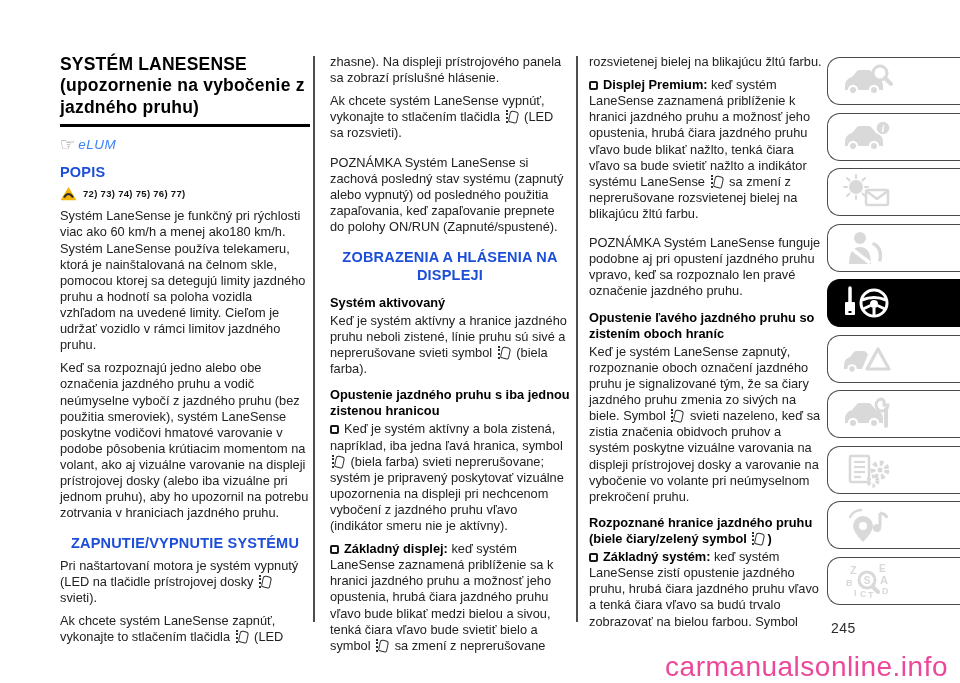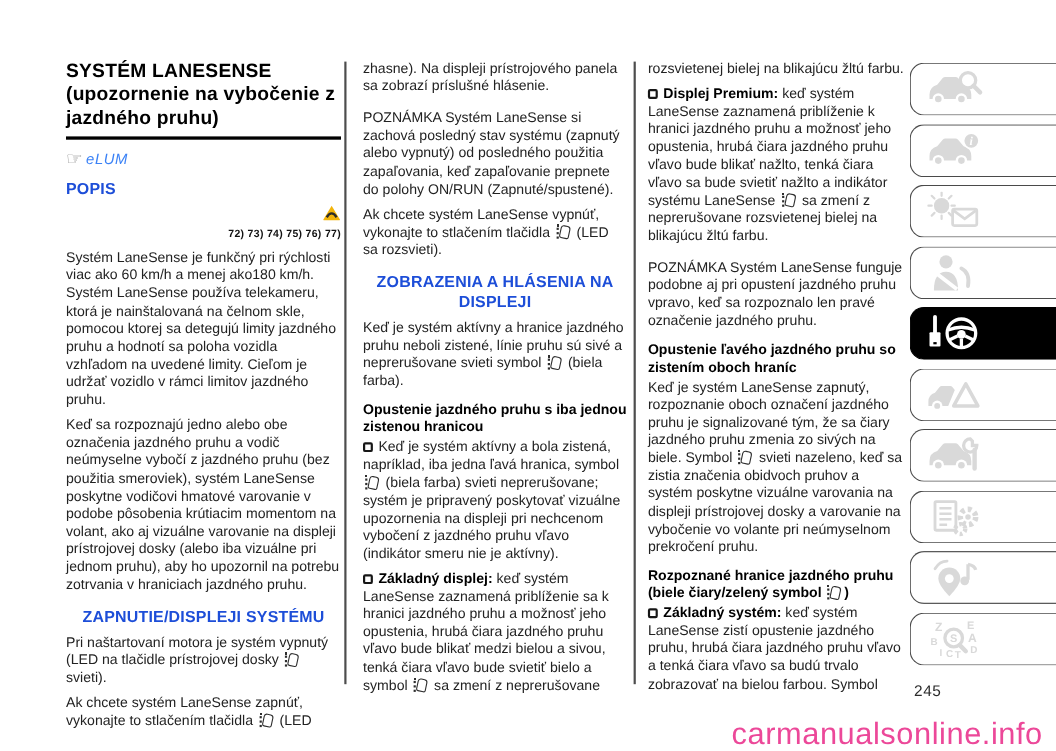--- a/index.html
+++ b/index.html
@@ -22,21 +22,21 @@
     font-size:17.5px; line-height:1.22; font-weight:bold; color:#000;
     border-bottom:3px solid #000; padding-bottom:6px; margin-bottom:9px;
     letter-spacing:.2px;
   }
   .elum { display:flex; align-items:center; gap:3px; margin-bottom:10px; }
   .elum .hand { color:#8a8a8a; font-size:17px; line-height:1; }
   .elum .elum-label { color:#3b82f6; font-weight:normal; font-style:italic; font-size:13.5px; letter-spacing:.5px; }
   h2.section { font-size:14.5px; font-weight:bold; color:#1d4ed8; margin:2px 0 5px; letter-spacing:.2px; }
   h2.section.gap-top { margin-top:13px;text-align:center; }
   h3.subsection { font-size:12.8px; font-weight:bold; color:#000; margin:10px 0 2px; }
-  .refs { display:flex; align-items:flex-end; gap:6px; margin:2px 0 7px;flex-direction:column; }
+  .refs { display:flex; align-items:center; gap:6px; margin:2px 0 7px; }
   .refs .refs-text { font-size:9.5px; font-weight:bold; color:#111; letter-spacing:.3px; }
   p.para { margin:0 0 7px; }
   p.para.note-gap { margin-top:13px; }
   b { font-weight:bold; color:#000; }
 
   
   .ii { display:inline-block; vertical-align:-2px; }
   .ii.lanesense { position:relative; width:15px; height:13px; margin:0 1px; }
   .ii.lanesense::before {
     content:""; position:absolute; left:1px; top:0; bottom:0;
@@ -90,34 +90,35 @@
       <svg width="17" height="15" viewBox="0 0 17 15">
         <path d="M8.5 1 L16 13.6 Q16.3 14.2 15.6 14.2 L1.4 14.2 Q0.7 14.2 1 13.6 Z" fill="#f2b40a"></path>
         <path d="M4 11.5 Q8.5 4.5 13 11.5" fill="none" stroke="#2b2b2b" stroke-width="2.2"></path>
       </svg>
       <span class="refs-text">72) 73) 74) 75) 76) 77)</span>
     </div>
 
     <p class="para">Systém LaneSense je funkčný pri rýchlosti viac ako 60 km/h a menej ako180 km/h. Systém LaneSense používa telekameru, ktorá je nainštalovaná na čelnom skle, pomocou ktorej sa detegujú limity jazdného pruhu a hodnotí sa poloha vozidla vzhľadom na uvedené limity. Cieľom je udržať vozidlo v rámci limitov jazdného pruhu.</p>
     <p class="para">Keď sa rozpoznajú jedno alebo obe označenia jazdného pruhu a vodič neúmyselne vybočí z jazdného pruhu (bez použitia smeroviek), systém LaneSense poskytne vodičovi hmatové varovanie v podobe pôsobenia krútiacim momentom na volant, ako aj vizuálne varovanie na displeji prístrojovej dosky (alebo iba vizuálne pri jednom pruhu), aby ho upozornil na potrebu zotrvania v hraniciach jazdného pruhu.</p>
 
-    <h2 class="section gap-top">ZAPNUTIE/DISPLEJI SYSTÉMU</h2>
+    <h2 class="section gap-top">ZAPNUTIE/VYPNUTIE SYSTÉMU</h2>
     <p class="para">Pri naštartovaní motora je systém vypnutý (LED na tlačidle prístrojovej dosky <span class="ii lanesense"></span> svieti).</p>
     <p class="para">Ak chcete systém LaneSense zapnúť, vykonajte to stlačením tlačidla <span class="ii lanesense"></span> (LED</p>
   </div>
 
   <div class="vdivider vd-1"></div>
 
   <div class="col col-2">
     <p class="para">zhasne). Na displeji prístrojového panela sa zobrazí príslušné hlásenie.</p>
+    <p class="para">Ak chcete systém LaneSense vypnúť, vykonajte to stlačením tlačidla <span class="ii lanesense"></span> (LED sa rozsvieti).</p>
     <p class="para note-gap">POZNÁMKA Systém LaneSense si zachová posledný stav systému (zapnutý alebo vypnutý) od posledného použitia zapaľovania, keď zapaľovanie prepnete do polohy ON/RUN (Zapnuté/spustené).</p>
-    <p class="para">Ak chcete systém LaneSense vypnúť, vykonajte to stlačením tlačidla <span class="ii lanesense"></span> (LED sa rozsvieti).</p>
 
     <h2 class="section gap-top">ZOBRAZENIA A HLÁSENIA NA DISPLEJI</h2>
 
+    <h3 class="subsection">Systém aktivovaný</h3>
     <p class="para">Keď je systém aktívny a hranice jazdného pruhu neboli zistené, línie pruhu sú sivé a neprerušovane svieti symbol <span class="ii lanesense"></span> (biela farba).</p>
 
     <h3 class="subsection">Opustenie jazdného pruhu s iba jednou zistenou hranicou</h3>
     <p class="para"><span class="ii square-bullet"></span>Keď je systém aktívny a bola zistená, napríklad, iba jedna ľavá hranica, symbol <span class="ii lanesense"></span> (biela farba) svieti neprerušovane; systém je pripravený poskytovať vizuálne upozornenia na displeji pri nechcenom vybočení z jazdného pruhu vľavo (indikátor smeru nie je aktívny).</p>
     <p class="para"><span class="ii square-bullet"></span><b>Základný displej:</b> keď systém LaneSense zaznamená priblíženie sa k hranici jazdného pruhu a možnosť jeho opustenia, hrubá čiara jazdného pruhu vľavo bude blikať medzi bielou a sivou, tenká čiara vľavo bude svietiť bielo a symbol <span class="ii lanesense"></span> sa zmení z neprerušovane</p>
   </div>
 
   <div class="vdivider vd-2"></div>
 
   <div class="col col-3">

